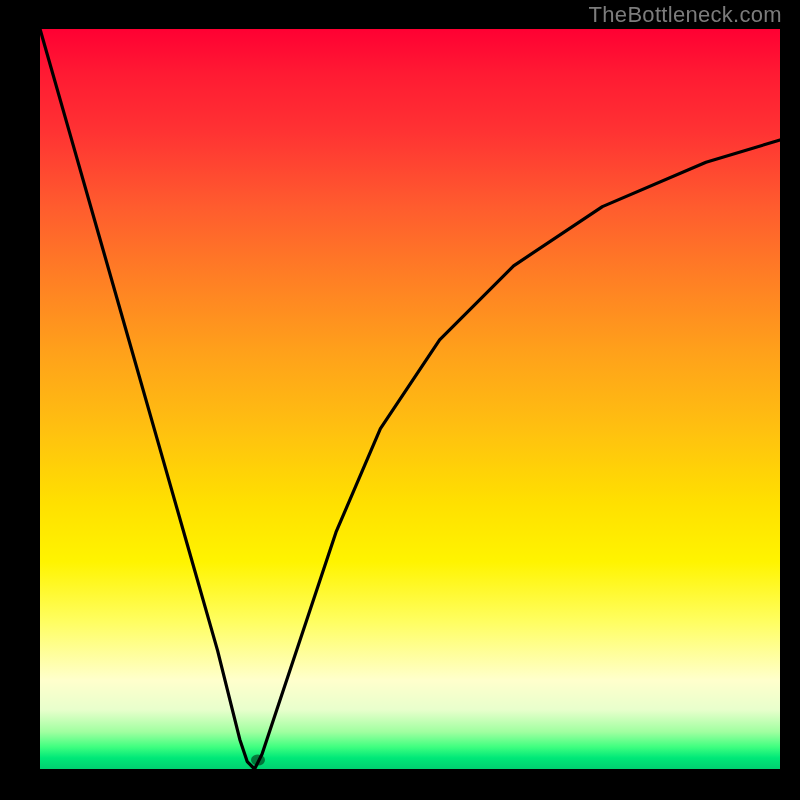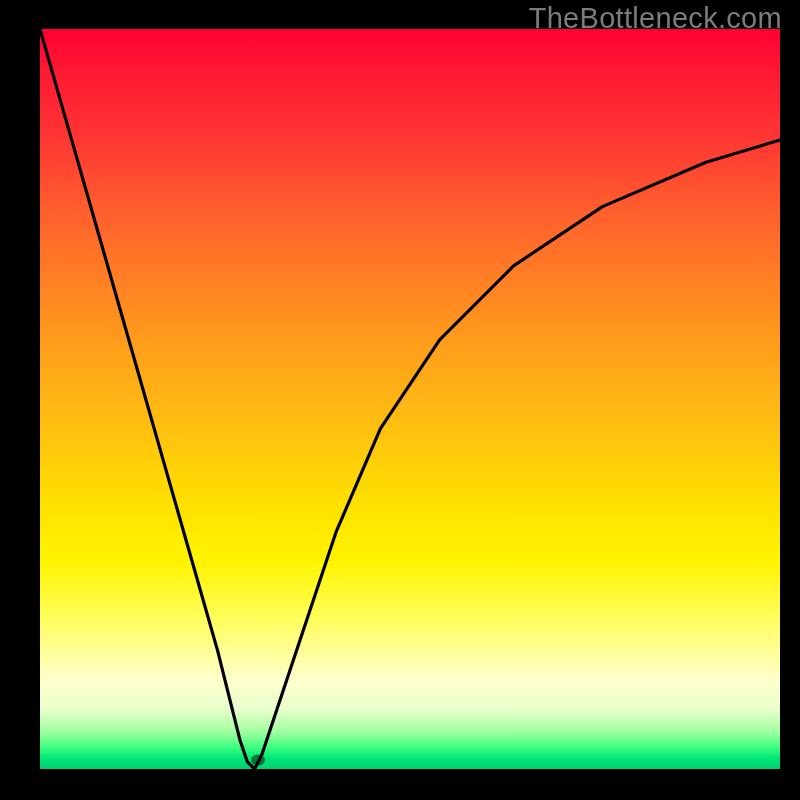--- a/index.html
+++ b/index.html
@@ -14,21 +14,21 @@
     position: relative;
     width: 800px;
     height: 800px;
     background: #000;
   }
   .watermark {
     position: absolute;
     top: 2px;
     right: 18px;
     color: #7c7c7c;
-    font-size: 29px;
+    font-size: 22px;
     font-weight: 500;
     letter-spacing: 0.3px;
     z-index: 10;
   }
   .plot-outer {
     position: absolute;
     left: 40px;
     top: 29px;
     width: 740px;
     height: 740px;

